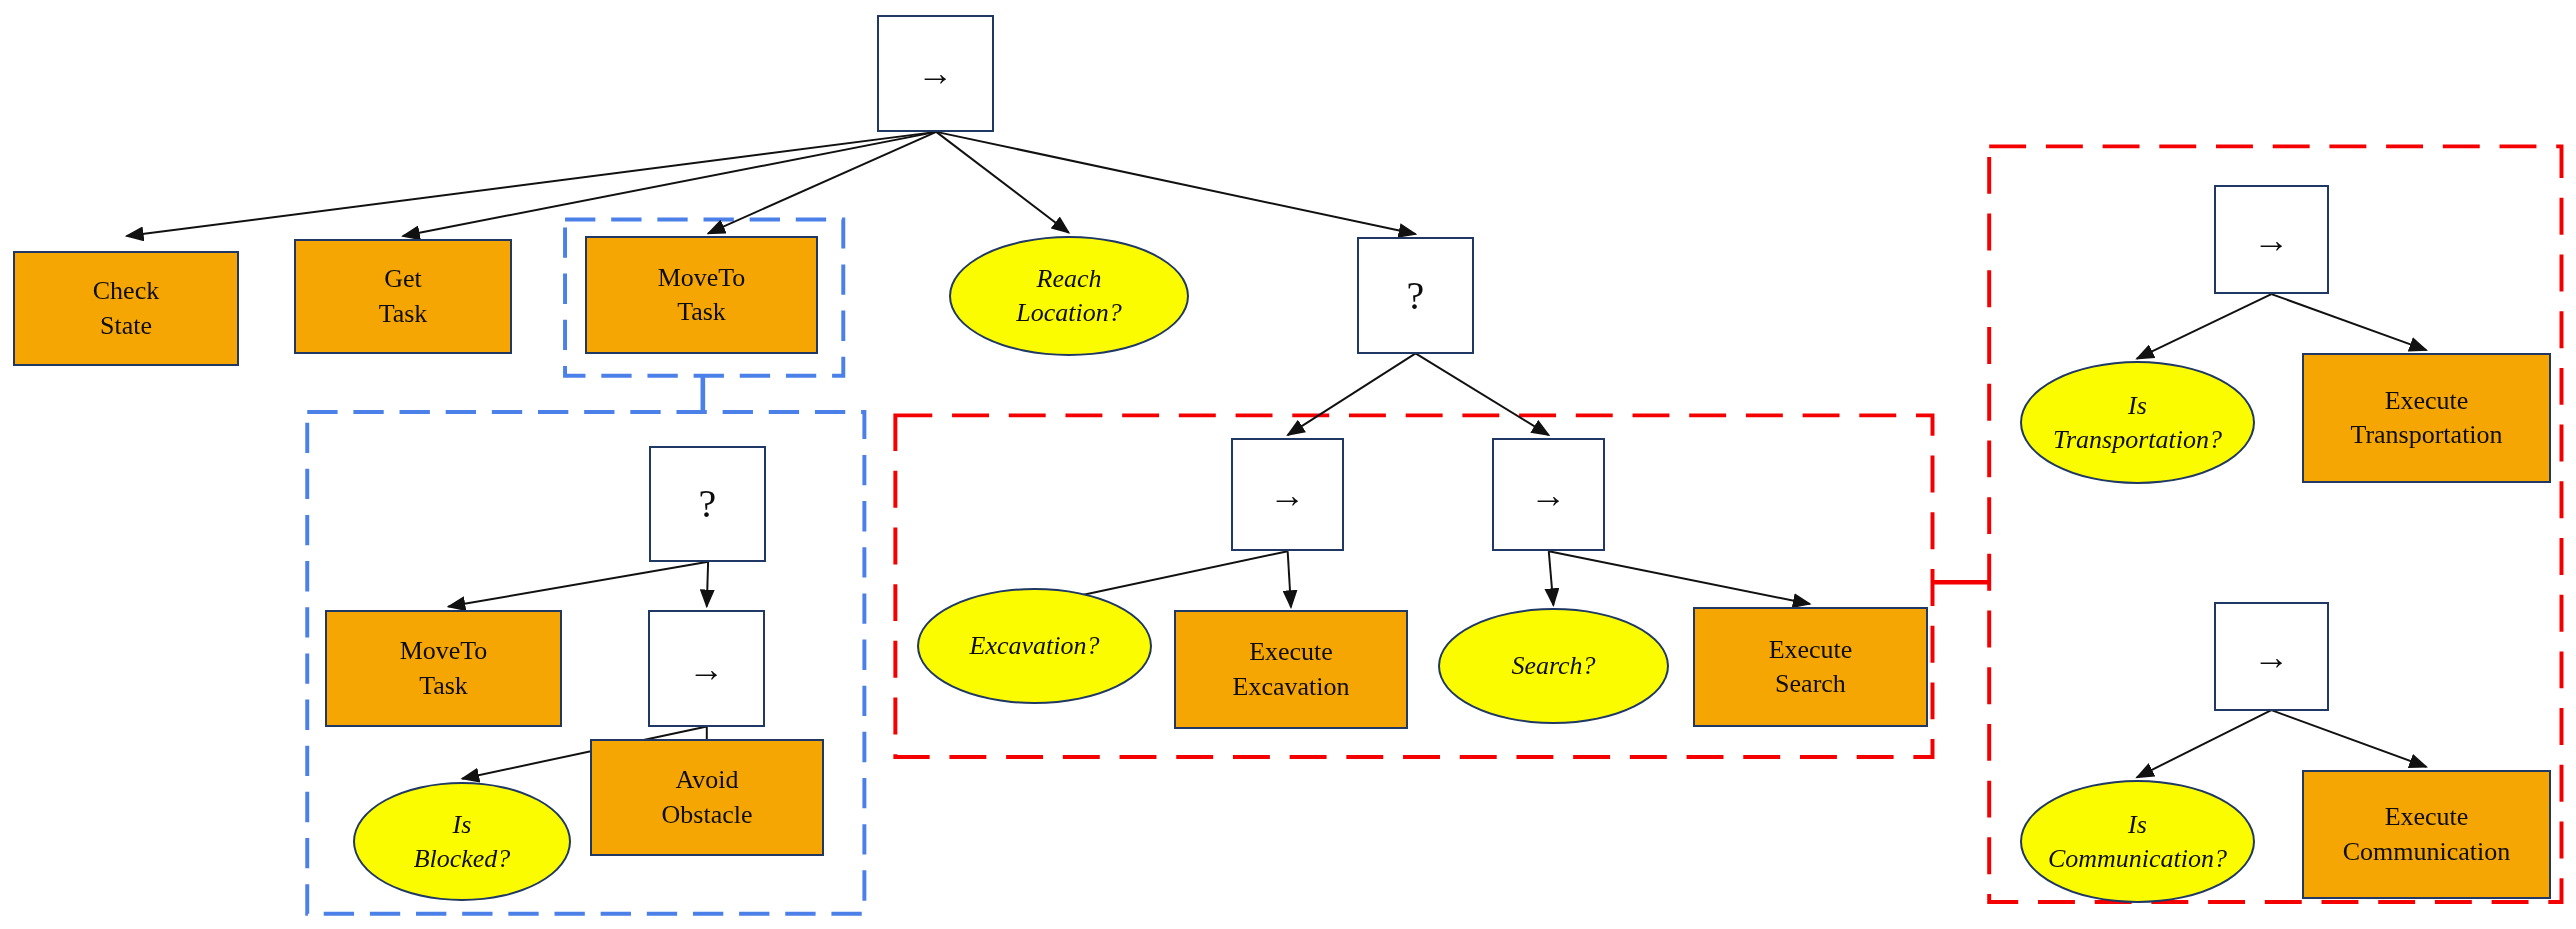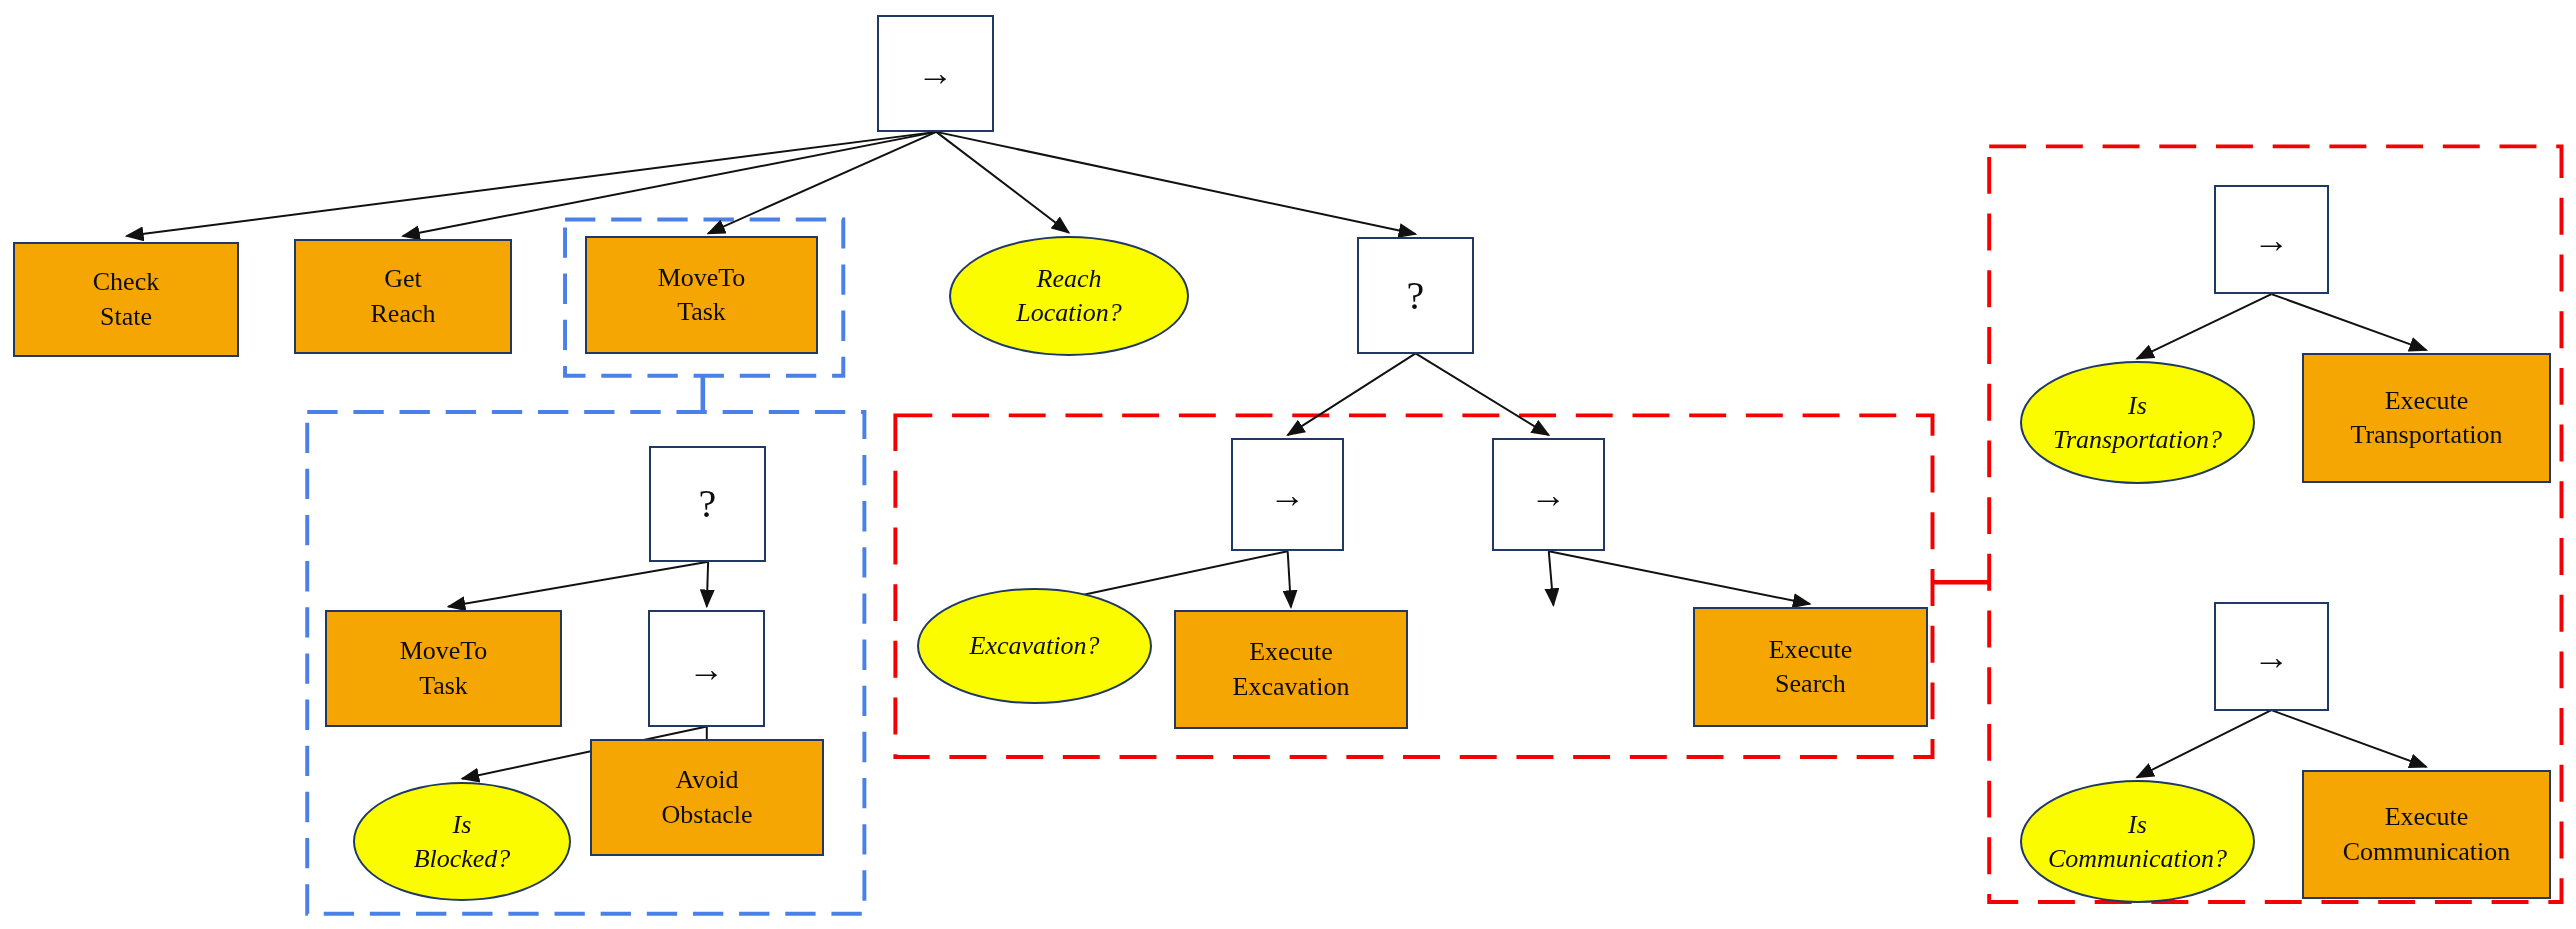--- a/index.html
+++ b/index.html
@@ -62,43 +62,44 @@
 
   <div class="node op arrowsym" style="left:877px;top:14.5px;width:117px;height:117px">→</div>
   <div class="node op" style="left:1357px;top:237px;width:117px;height:117px">?</div>
   <div class="node op" style="left:649px;top:446px;width:117px;height:116px">?</div>
   <div class="node op arrowsym" style="left:648px;top:610px;width:117px;height:117px">→</div>
   <div class="node op arrowsym" style="left:1231px;top:438px;width:113px;height:113px">→</div>
   <div class="node op arrowsym" style="left:1492px;top:438px;width:113px;height:113px">→</div>
   <div class="node op arrowsym" style="left:2214px;top:185px;width:115px;height:109px">→</div>
   <div class="node op arrowsym" style="left:2214px;top:602px;width:115px;height:109px">→</div>
 
-  <div class="node action" style="left:13px;top:242px;width:226px;height:115px">Check
+  <div class="node action" style="left:13px;top:251px;width:226px;height:115px">Check
 State</div>
   <div class="node action" style="left:294px;top:239px;width:218px;height:115px">Get
-Reach</div>
+Task</div>
   <div class="node action" style="left:585px;top:236px;width:233px;height:118px">MoveTo
 Task</div>
   <div class="node action" style="left:325px;top:610px;width:237px;height:117px">MoveTo
 Task</div>
   <div class="node action" style="left:590px;top:739px;width:234px;height:117px">Avoid
 Obstacle</div>
   <div class="node action" style="left:1174px;top:610px;width:234px;height:119px">Execute
 Excavation</div>
   <div class="node action" style="left:1693px;top:607px;width:235px;height:120px">Execute
 Search</div>
   <div class="node action" style="left:2302px;top:353px;width:249px;height:130px">Execute
 Transportation</div>
   <div class="node action" style="left:2302px;top:770px;width:249px;height:129px">Execute
 Communication</div>
 
   <div class="node cond" style="left:949px;top:236px;width:240px;height:120px">Reach
 Location?</div>
   <div class="node cond" style="left:353px;top:782px;width:218px;height:119px">Is
 Blocked?</div>
   <div class="node cond" style="left:917px;top:588px;width:235px;height:116px">Excavation?</div>
+  <div class="node cond" style="left:1438px;top:608px;width:231px;height:116px">Search?</div>
   <div class="node cond" style="left:2020px;top:361px;width:235px;height:123px">Is
 Transportation?</div>
   <div class="node cond" style="left:2020px;top:780px;width:235px;height:123px">Is
 Communication?</div>
 
 </div>
 
 
 </body></html>

